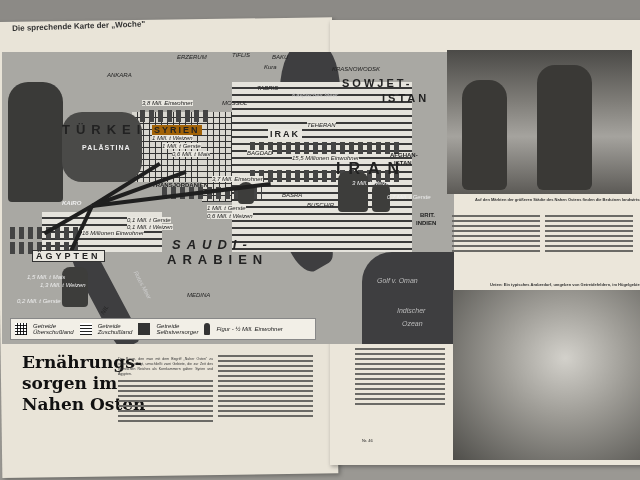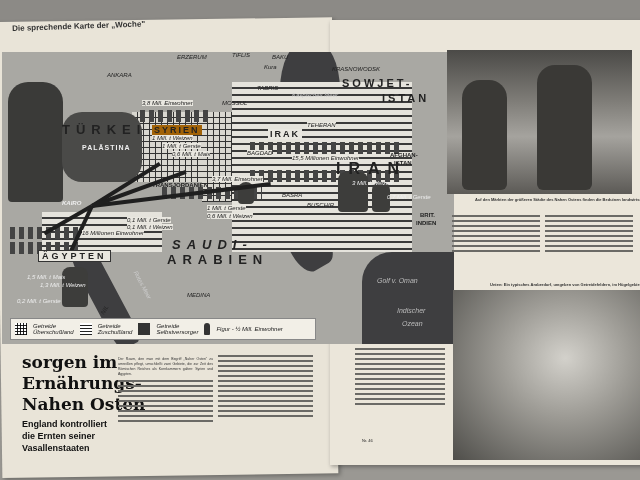--- a/index.html
+++ b/index.html
@@ -83,21 +83,21 @@
     <div class="octopus" style="left:90px;top:152px;width:55px;transform:rotate(150deg);"></div>
 
     <div class="country" style="left:60px;top:70px;">TÜRKEI</div>
     <div class="country" style="left:340px;top:25px;font-size:11px;letter-spacing:3px;">SOWJET-</div>
     <div class="country" style="left:380px;top:40px;font-size:11px;letter-spacing:3px;">ISTAN</div>
     <div class="country small" style="left:150px;top:73px;background:#a16207;padding:0 2px;">SYRIEN</div>
     <div class="country small" style="left:248px;top:77px;background:#e9e7e0;padding:0 2px;margin-left:18px;">IRAK</div>
     <div class="country" style="left:334px;top:108px;font-size:16px;letter-spacing:8px;">IRAN</div>
     <div class="country small" style="left:80px;top:92px;color:#eee;letter-spacing:1px;font-size:7px;">PALÄSTINA</div>
     <div class="country small" style="left:150px;top:130px;letter-spacing:0;font-size:6px;">TRANSJORDANIEN</div>
-    <div class="country small" style="left:36px;top:198px;background:#e9e7e0;padding:0 3px;border:1px solid #333;letter-spacing:3px;">ÄGYPTEN</div>
+    <div class="country small" style="left:30px;top:198px;background:#e9e7e0;padding:0 3px;border:1px solid #333;letter-spacing:3px;">ÄGYPTEN</div>
     <div class="country" style="left:170px;top:185px;font-style:italic;">SAUDI-</div>
     <div class="country" style="left:165px;top:200px;">ARABIEN</div>
     <div class="country small" style="left:388px;top:100px;font-size:6px;letter-spacing:0;">AFGHAN-</div>
     <div class="country small" style="left:392px;top:108px;font-size:6px;letter-spacing:0;">ISTAN</div>
     <div class="country small" style="left:418px;top:160px;font-size:6px;letter-spacing:0;">BRIT.</div>
     <div class="country small" style="left:414px;top:168px;font-size:6px;letter-spacing:0;">INDIEN</div>
 
     <div class="lbl" style="left:105px;top:20px;">ANKARA</div>
     <div class="lbl" style="left:175px;top:2px;">ERZERUM</div>
     <div class="lbl" style="left:230px;top:0px;">TIFLIS</div>
@@ -144,28 +144,23 @@
     <span class="txt"><span>Getreide</span><br><span>Überschußland</span></span>
     <span class="sw stripe"></span>
     <span class="txt"><span>Getreide</span><br><span>Zuschußland</span></span>
     <span class="sw solid"></span>
     <span class="txt"><span>Getreide</span><br><span>Selbstversorger</span></span>
     <span class="sw fig"></span>
     <span class="txt">Figur - ½ Mill. Einwohner</span>
   </div>
 
   <div class="headline">
+    <div>Ernährungs-</div>
     <div>sorgen im</div>
-    <div>Ernährungs-</div>
     <div>Nahen Osten</div>
-  </div>
-  <div class="subhead">
-    <div>England kontrolliert</div>
-    <div>die Ernten seiner</div>
-    <div>Vasallenstaaten</div>
   </div>
 
   <div class="col" style="left:118px;top:357px;width:95px;height:92px;">
     <span>Der Raum, den man mit dem Begriff „Naher Osten" zu umreißen pflegt, umschließt zwei Gebiete, die zur Zeit des Römischen Reiches als Kornkammern galten: Syrien und Ägypten.</span>
     <span class="col-line"></span><span class="col-line"></span><span class="col-line"></span><span class="col-line"></span><span class="col-line"></span><span class="col-line"></span><span class="col-line"></span><span class="col-line"></span><span class="col-line"></span>
   </div>
   <div class="col" style="left:218px;top:352px;width:95px;height:92px;">
     <span class="col-line"></span>
       <span class="col-line"></span>
       <span class="col-line"></span>

